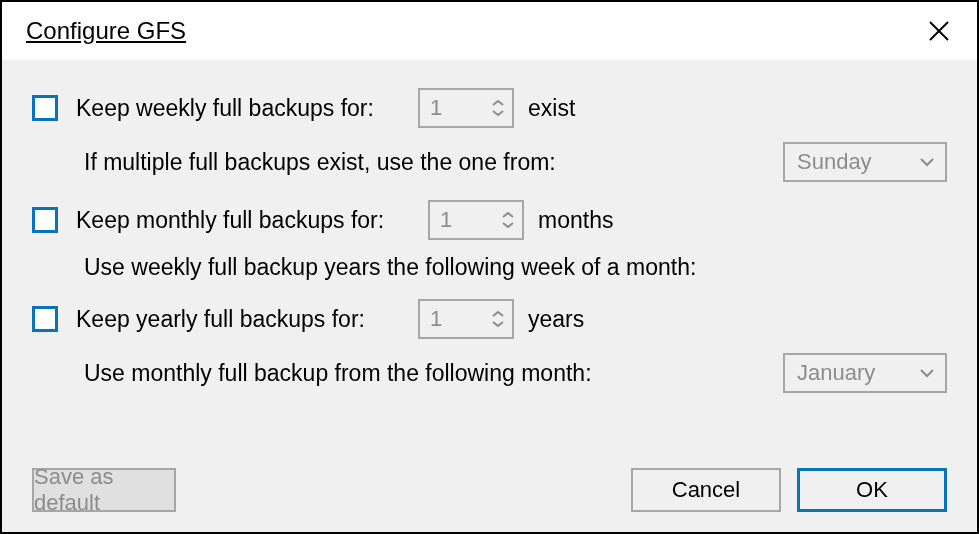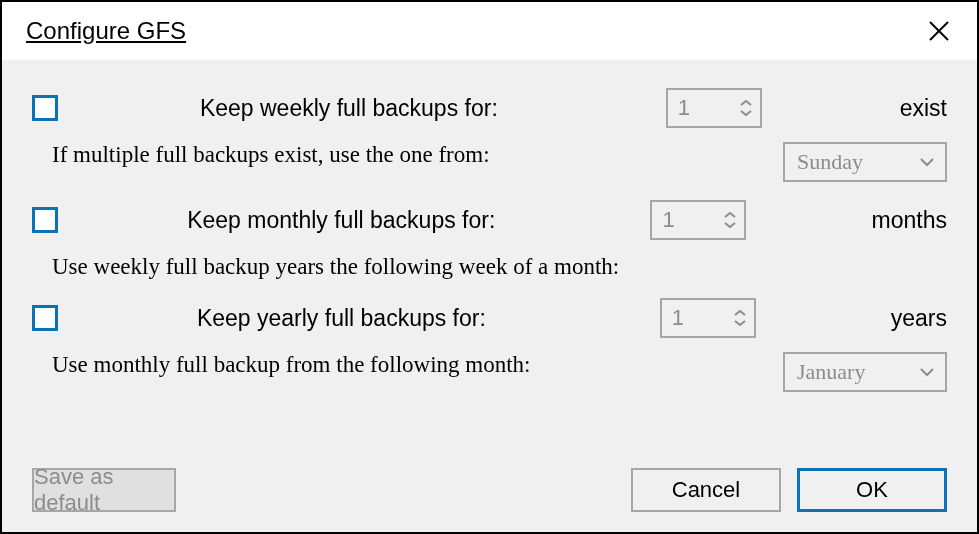--- a/index.html
+++ b/index.html
@@ -35,21 +35,20 @@
     background: #f0f0f0;
     padding: 28px 30px 20px 30px;
     display: flex;
     flex-direction: column;
   }
   .section { margin-bottom: 18px; }
   .row1 {
     display: flex;
     align-items: center;
     margin-bottom: 14px;
-    justify-content: space-between;
   }
   .checkbox {
     width: 26px; height: 26px;
     border: 3px solid #0a73b8;
     background: #fff;
     margin-right: 18px;
     flex-shrink: 0;
     cursor: pointer;
   }
   .label1 { flex: 0 0 auto; min-width: 338px; font-size: 23px; }
@@ -70,22 +69,22 @@
   .spinner .arrows {
     width: 28px;
     display: flex; flex-direction: column;
     justify-content: center; align-items: center;
     gap: 2px;
   }
   .spinner .arrows svg { display: block; }
   .unit { font-size: 23px; }
   .row2 {
     display: flex;
-    margin-left: 20px;
-    font-family: Liberation Serif, serif;
+    align-items: center;
+    margin-left: 52px;
   }
   .label2 { font-size: 23px; flex: 1; }
   .dropdown {
     width: 164px; height: 40px;
     border: 2px solid #a6a6a6;
     background: #f0f0f0;
     display: flex; align-items: center;
     padding: 0 10px 0 12px;
     color: #8c8c8c;
     font-size: 22px;

